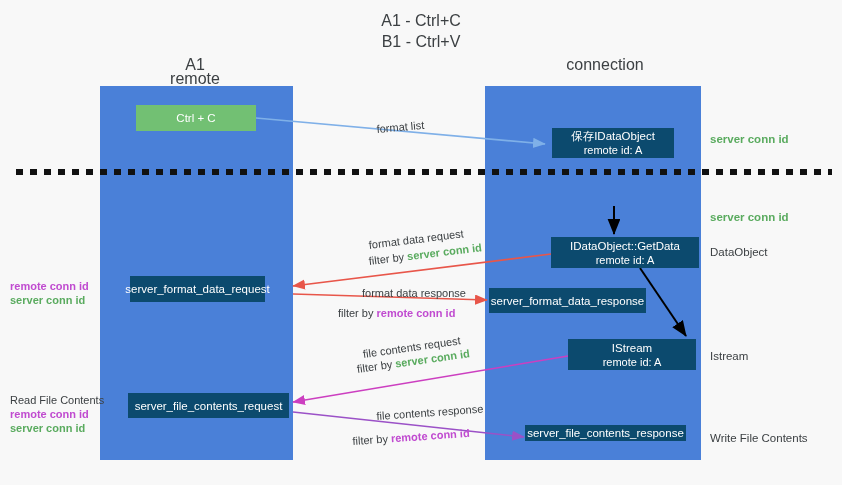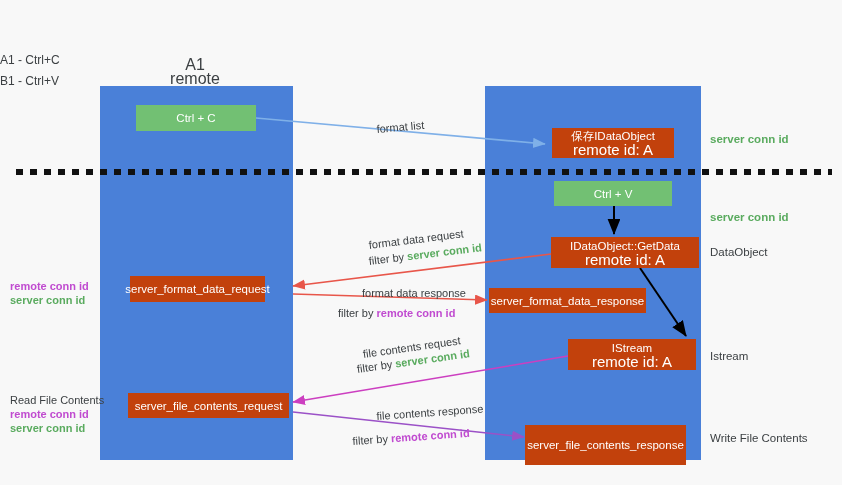--- a/index.html
+++ b/index.html
@@ -9,42 +9,41 @@
     font-family:"Liberation Sans","DejaVu Sans",sans-serif;
     color:#3c4043;
     overflow:hidden;
     position:relative;
   }
   #stage{position:absolute;left:0;top:0;width:842px;height:485px;}
   svg#wires{position:absolute;left:0;top:0;width:842px;height:485px;pointer-events:none;}
 
   .title{
     position:absolute;left:0;top:10px;width:842px;
-    font-size:12px;line-height:21px;color:#3c4043;
+    text-align:center;font-size:16px;line-height:21px;color:#3c4043;
     white-space:pre-line;
-    margin-top:40px;
   }
 
   .col-head{
     position:absolute;text-align:center;font-size:16px;line-height:14px;color:#3c4043;
   }
   .col-head .l1{display:block;}
   .col-head .l2{display:block;}
 
   .lane{position:absolute;background:#4a80d8;}
 
   .box{
     position:absolute;display:flex;flex-direction:column;
     align-items:center;justify-content:center;
     color:#ffffff;font-size:11.5px;line-height:14px;text-align:center;
     box-sizing:border-box;
   }
   .box.green{background:#72c073;}
-  .box.orange{background:#c2410c;}
-  .box .b2{font-size:15px;}
+  .box.orange{background:#0c4a6e;}
+  .box .b2{font-size:11px;}
 
   .wlabel{
     position:absolute;font-size:11px;line-height:14px;color:#3c4043;
     white-space:nowrap;
   }
   .wlabel.rot{transform-origin:left top;}
   .green-t{color:#5aab5f;font-weight:bold;}
   .purple-t{color:#c04bd0;font-weight:bold;}
 
   .side{
@@ -62,20 +61,21 @@
 <div id="stage">
 
   <div class="title">A1 - Ctrl+C
 B1 - Ctrl+V</div>
 
   <div class="col-head" style="left:115px;top:58px;width:160px;">
     <span class="l1">A1</span>
     <span class="l2">remote</span>
   </div>
   <div class="col-head" style="left:525px;top:58px;width:160px;">
+    <span class="l2">connection</span>
   </div>
 
   <div class="lane" style="left:100px;top:86px;width:193px;height:374px;"></div>
   <div class="lane" style="left:485px;top:86px;width:216px;height:374px;"></div>
 
   <svg id="wires" viewBox="0 0 842 485">
     <defs>
       <marker id="ah-blue" markerWidth="9" markerHeight="9" refX="7.5" refY="3.2" orient="auto">
         <path d="M0,0 L8,3.2 L0,6.4 z" fill="#7fb0e8"></path>
       </marker>
@@ -112,23 +112,20 @@
 
   <div class="box green" style="left:136px;top:105px;width:120px;height:26px;">
     <span>Ctrl + C</span>
   </div>
 
   <div class="box orange" style="left:552px;top:128px;width:122px;height:30px;">
     <span>保存IDataObject</span>
     <span class="b2">remote id: A</span>
   </div>
 
-  <div class="box green" style="left:554px;top:181px;width:118px;height:25px;">
-    <span>Ctrl + V</span>
-  </div>
 
   <div class="box orange" style="left:551px;top:237px;width:148px;height:31px;">
     <span>IDataObject::GetData</span>
     <span class="b2">remote id: A</span>
   </div>
 
   <div class="box orange" style="left:568px;top:339px;width:128px;height:31px;">
     <span>IStream</span>
     <span class="b2">remote id: A</span>
   </div>
@@ -138,21 +135,21 @@
   </div>
 
   <div class="box orange" style="left:489px;top:288px;width:157px;height:25px;">
     <span>server_format_data_response</span>
   </div>
 
   <div class="box orange" style="left:128px;top:393px;width:161px;height:25px;">
     <span>server_file_contents_request</span>
   </div>
 
-  <div class="box orange" style="left:525px;top:425px;width:161px;height:40px;">
+  <div class="box orange" style="left:525px;top:425px;width:161px;height:16px;">
     <span>server_file_contents_response</span>
   </div>
 
   <div class="wlabel rot" style="left:376px;top:122px;transform:rotate(-5deg);">
     <span>format list</span>
   </div>
 
   <div class="wlabel rot" style="left:368px;top:238px;transform:rotate(-7deg);">
     <span>format data request</span>
   </div>

